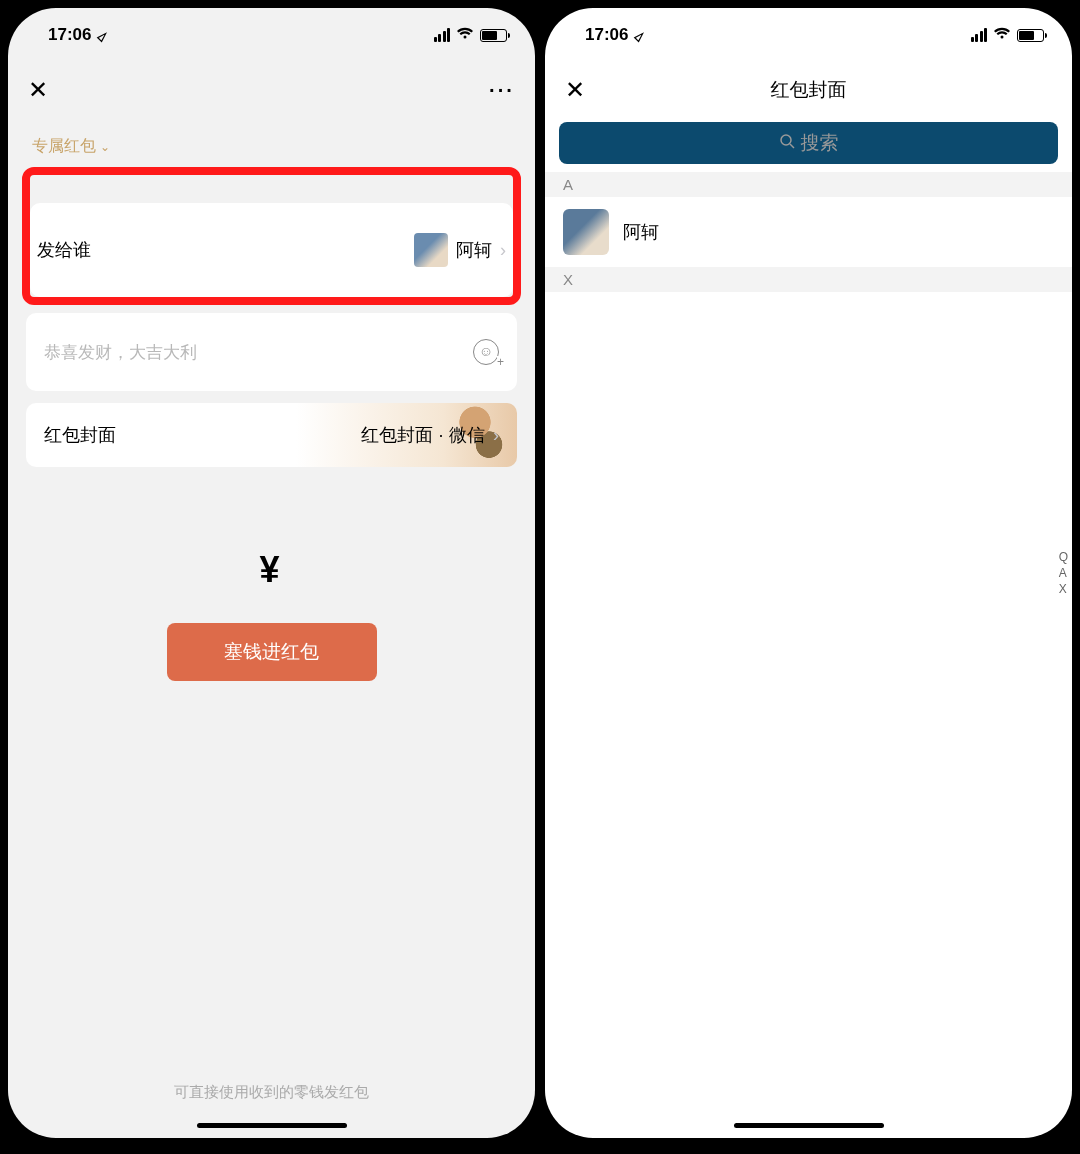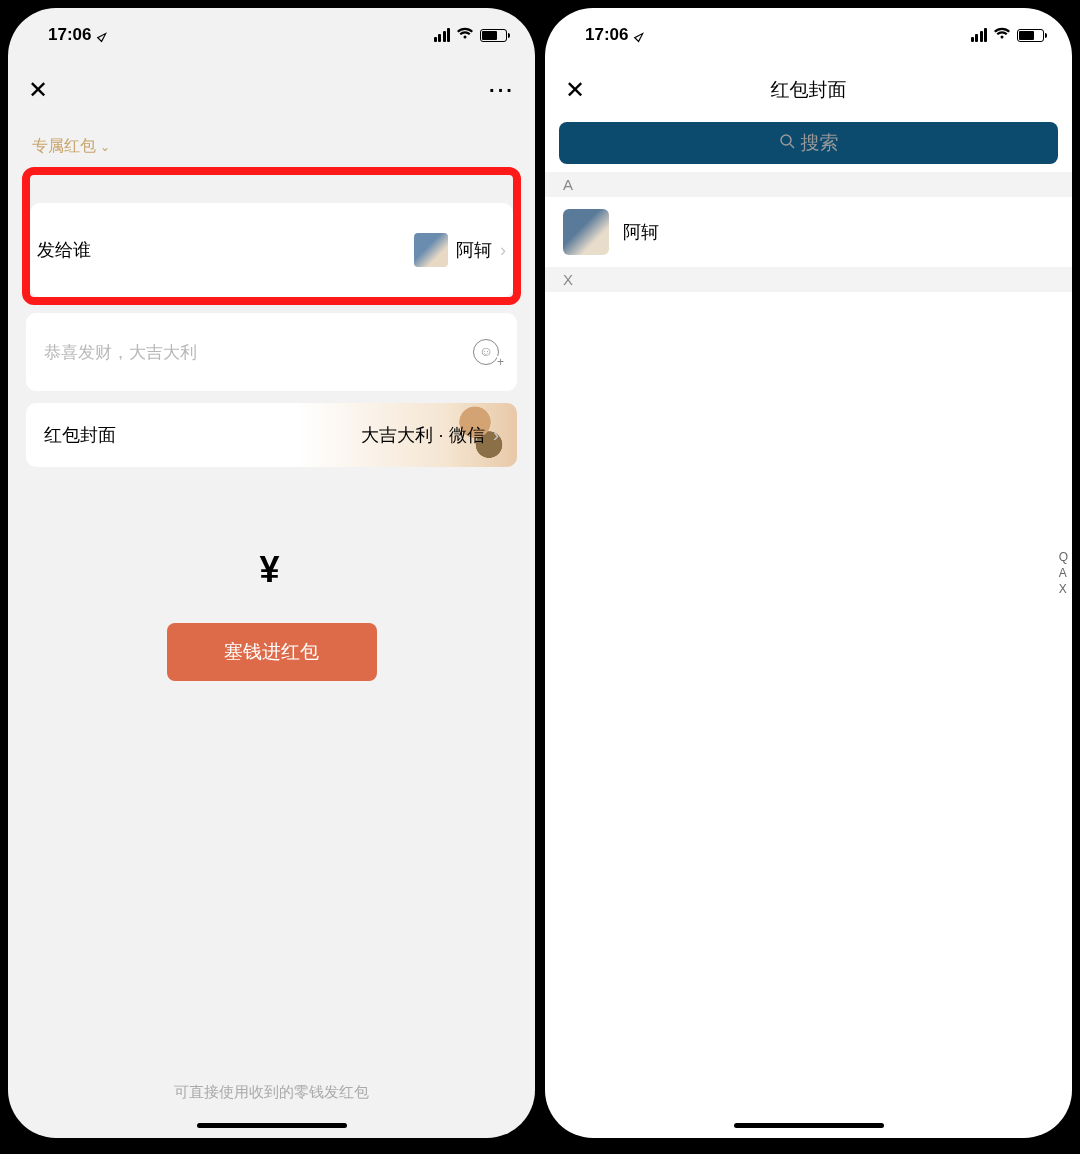--- a/index.html
+++ b/index.html
@@ -293,21 +293,21 @@
           <span class="emoji-plus">+</span>
         </span>
       </div>
     </div>
 
     <div class="card cover-card">
       <div class="cover-illus"></div>
       <div class="row" style="position:relative;z-index:1">
         <span>红包封面</span>
         <span class="row-value">
-          <span>大吉大利 · 微信</span>
+          <span>红包封面 · 微信</span>
           <span class="chevron">›</span>
         </span>
       </div>
     </div>
 
     <div class="amount-display">
       <span class="yen">¥</span>
     </div>
 
     <button class="confirm-btn">塞钱进红包</button>

